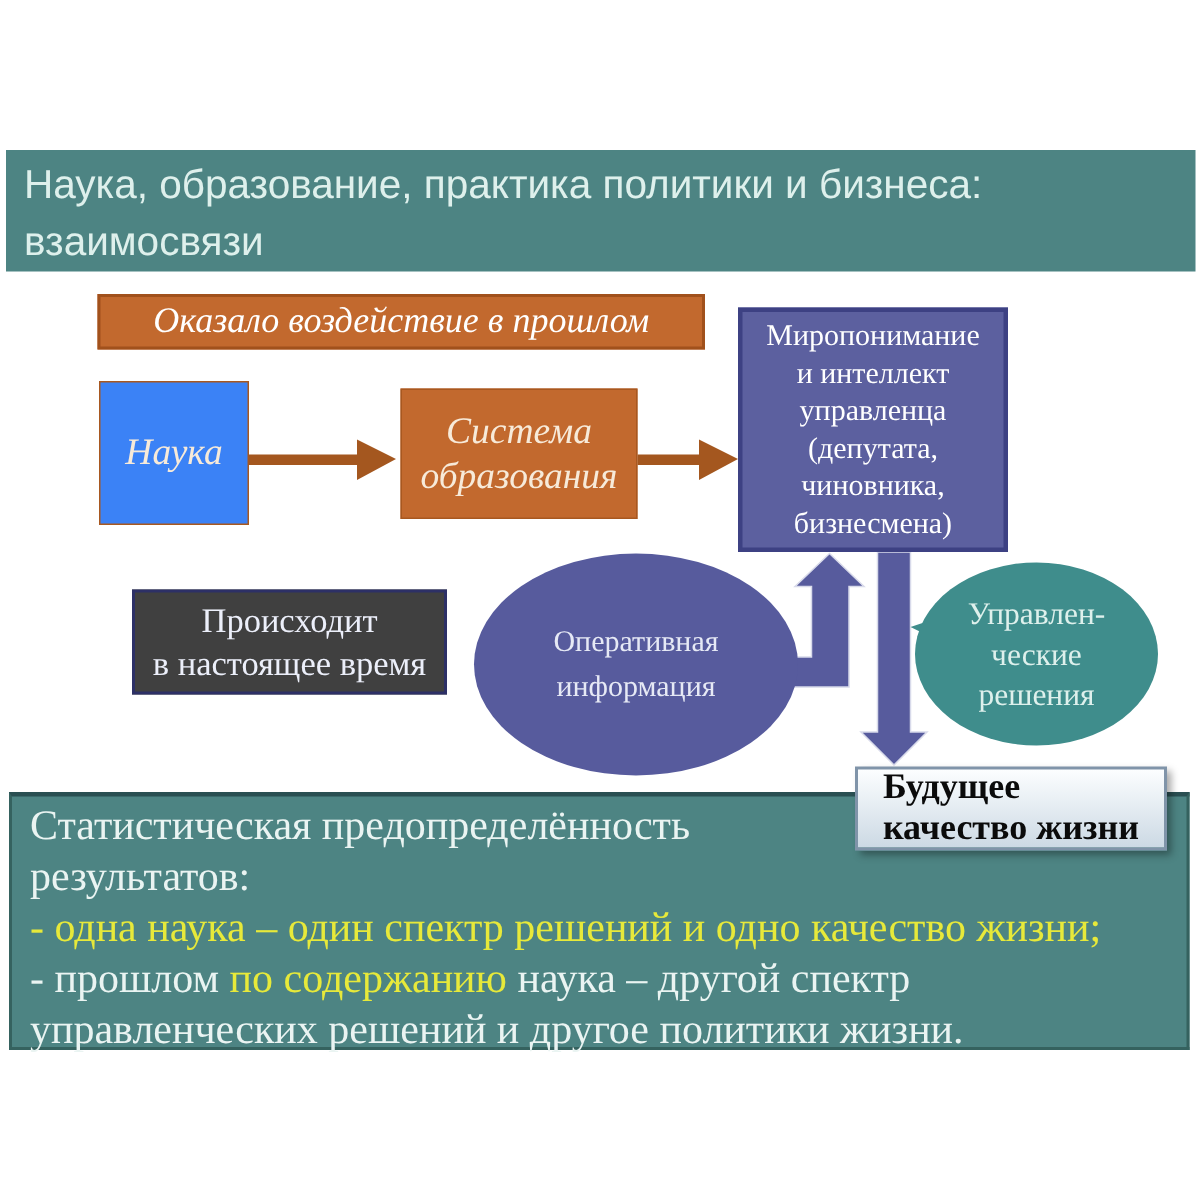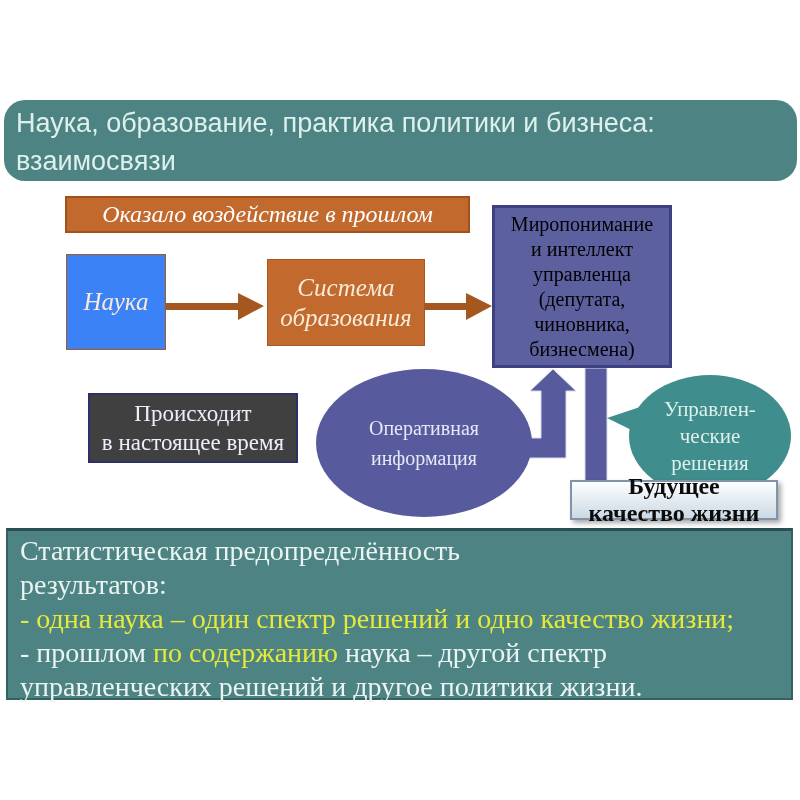--- a/index.html
+++ b/index.html
@@ -3,60 +3,60 @@
 <meta charset="utf-8">
 <style>
   html,body{margin:0;padding:0;background:#ffffff;}
   body{width:800px;height:800px;position:relative;overflow:hidden;
        font-family:"Liberation Serif","DejaVu Serif",serif;}
   .abs{position:absolute;box-sizing:border-box;}
 
   
   .header{left:4px;top:100px;width:793px;height:81px;background:#4d8483;
           color:#def0ec;font-family:"Liberation Sans","DejaVu Sans",sans-serif;
-          font-size:27px;line-height:38px;padding:4px 12px;white-space:pre-line;z-index:1;border-radius:21px;}
+          font-size:27px;line-height:38px;padding:4px 12px;white-space:pre-line;z-index:1;}
 
   
   .past-label{left:65px;top:196px;width:405px;height:37px;background:#c2692e;
           border:2px solid #a1511c;color:#ffffff;font-style:italic;font-size:24px;
           display:flex;align-items:center;justify-content:center;z-index:3;}
   .science-box{left:66px;top:254px;width:100px;height:96px;background:#3b82f6;
           border:1px solid #a85820;color:#f7ead9;font-style:italic;font-size:25px;
           display:flex;align-items:center;justify-content:center;z-index:3;}
   .education-box{left:267px;top:259px;width:158px;height:87px;background:#c2692e;
           border:1px solid #a85820;color:#f7ead9;font-style:italic;font-size:25px;
           line-height:30px;display:flex;align-items:center;justify-content:center;
           text-align:center;white-space:pre-line;z-index:3;}
 
   
   .worldview-box{left:492px;top:205px;width:180px;height:163px;background:#5c609f;
-          border:3px solid #3d4183;color:#000000;font-size:20px;line-height:25px;
+          border:3px solid #3d4183;color:#ffffff;font-size:20px;line-height:25px;
           display:flex;align-items:center;justify-content:center;text-align:center;
           white-space:pre-line;z-index:3;}
   .present-box{left:88px;top:393px;width:210px;height:70px;background:#404040;
           border:2px solid #2d3066;color:#eceffa;font-size:23px;line-height:29px;
           display:flex;align-items:center;justify-content:center;text-align:center;
           white-space:pre-line;z-index:3;}
   .info-ellipse{left:316px;top:369px;width:216px;height:148px;background:#575b9d;
           border-radius:50%;color:#e6e9f5;font-size:20px;line-height:30px;
           display:flex;align-items:center;justify-content:center;text-align:center;
           white-space:pre-line;z-index:3;}
 
   
-  .decisions-bubble{left:629px;top:375px;width:162px;height:122px;background:#3f8d8c;
+  .decisions-bubble{left:610px;top:375px;width:162px;height:122px;background:#3f8d8c;
           border-radius:50%;color:#def0ec;font-size:21px;line-height:27px;
           display:flex;align-items:center;justify-content:center;text-align:center;
           white-space:pre-line;z-index:3;}
 
   
-  .future-box{left:570px;top:480px;width:208px;height:40px;
+  .future-box{left:570px;top:511px;width:208px;height:56px;
           background:linear-gradient(#fcfeff,#ccd9e4);border:2px solid #8094a9;
           box-shadow:3px 3px 5px rgba(0,0,0,0.35);color:#0b0b0b;font-weight:bold;
           font-size:24px;line-height:27px;display:flex;align-items:center;
-          justify-content:center;text-align:center;white-space:pre-line;z-index:6;}
+          justify-content:center;text-align:left;white-space:pre-line;z-index:6;}
 
   
   .bottom-panel{left:6px;top:528px;width:787px;height:172px;background:#4d8483;
           border:2px solid #35625f;border-top:3px solid #2a4f52;
           padding:3px 12px;color:#eaf4f2;font-size:28px;line-height:34px;z-index:2;}
   .bottom-panel .heading{white-space:pre-line;}
   .yellow{color:#e7e93a;}
 
   
   .arrows{left:0;top:0;width:800px;height:800px;z-index:2;pointer-events:none;}

